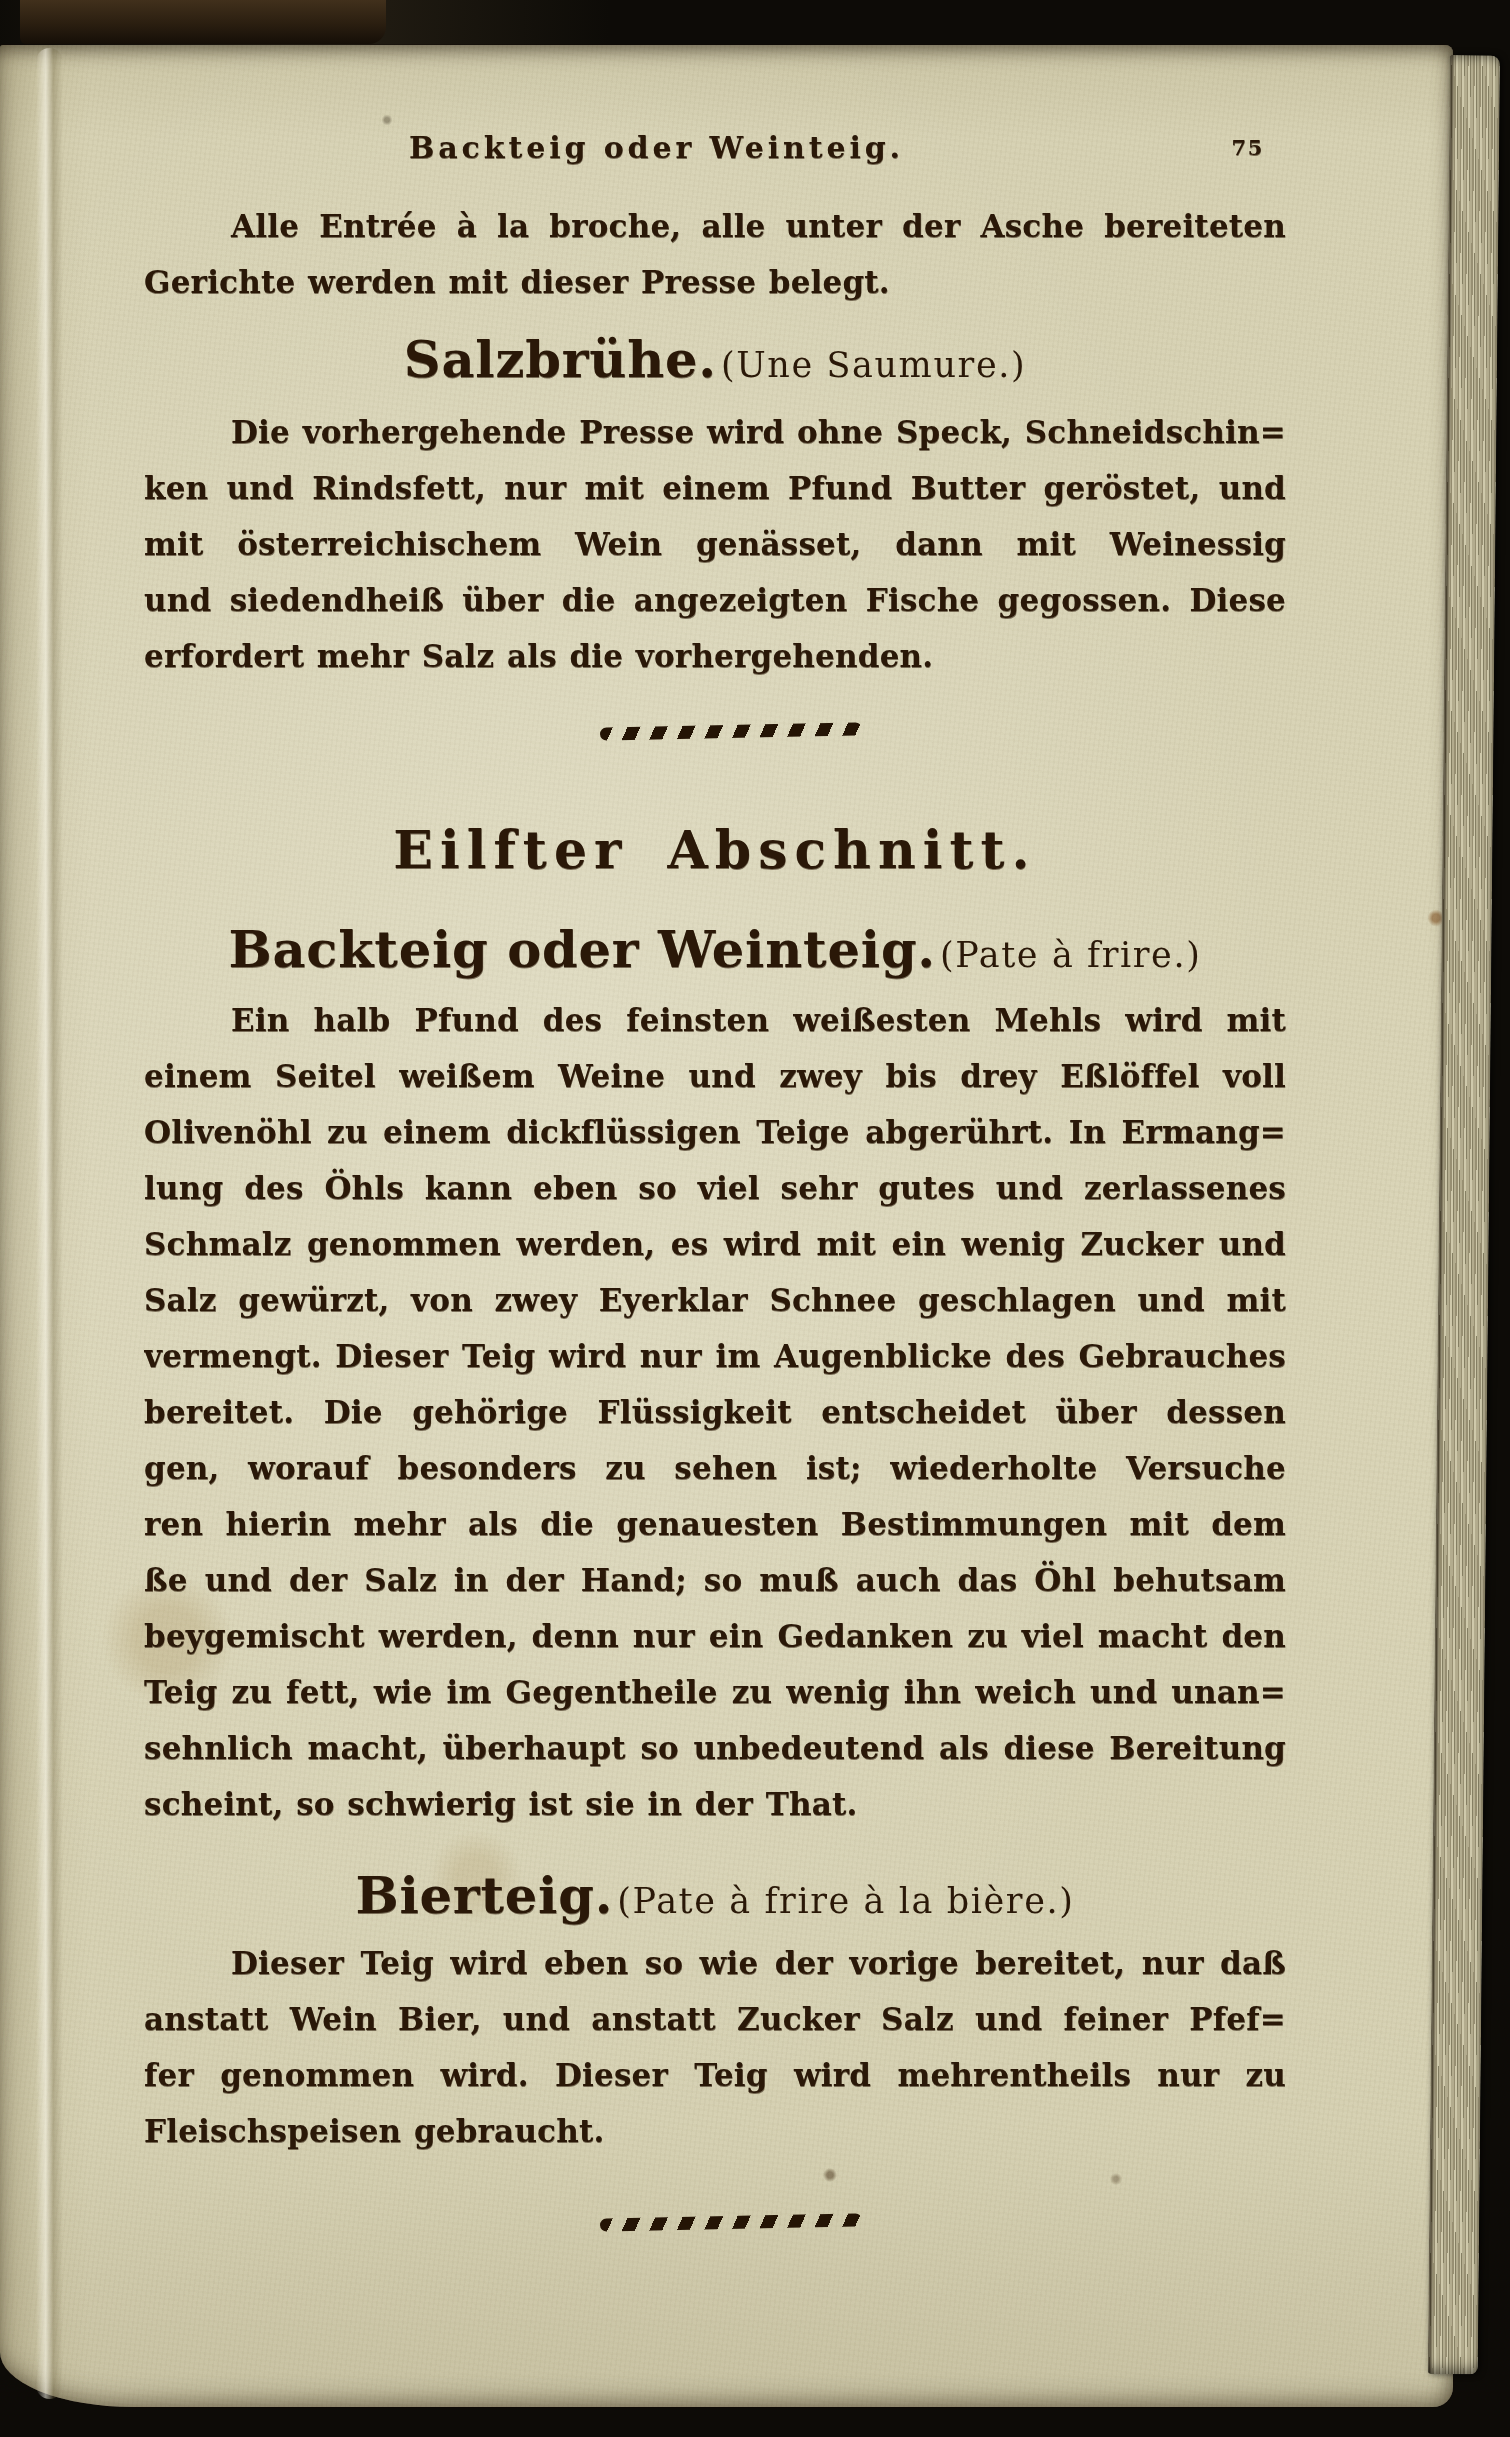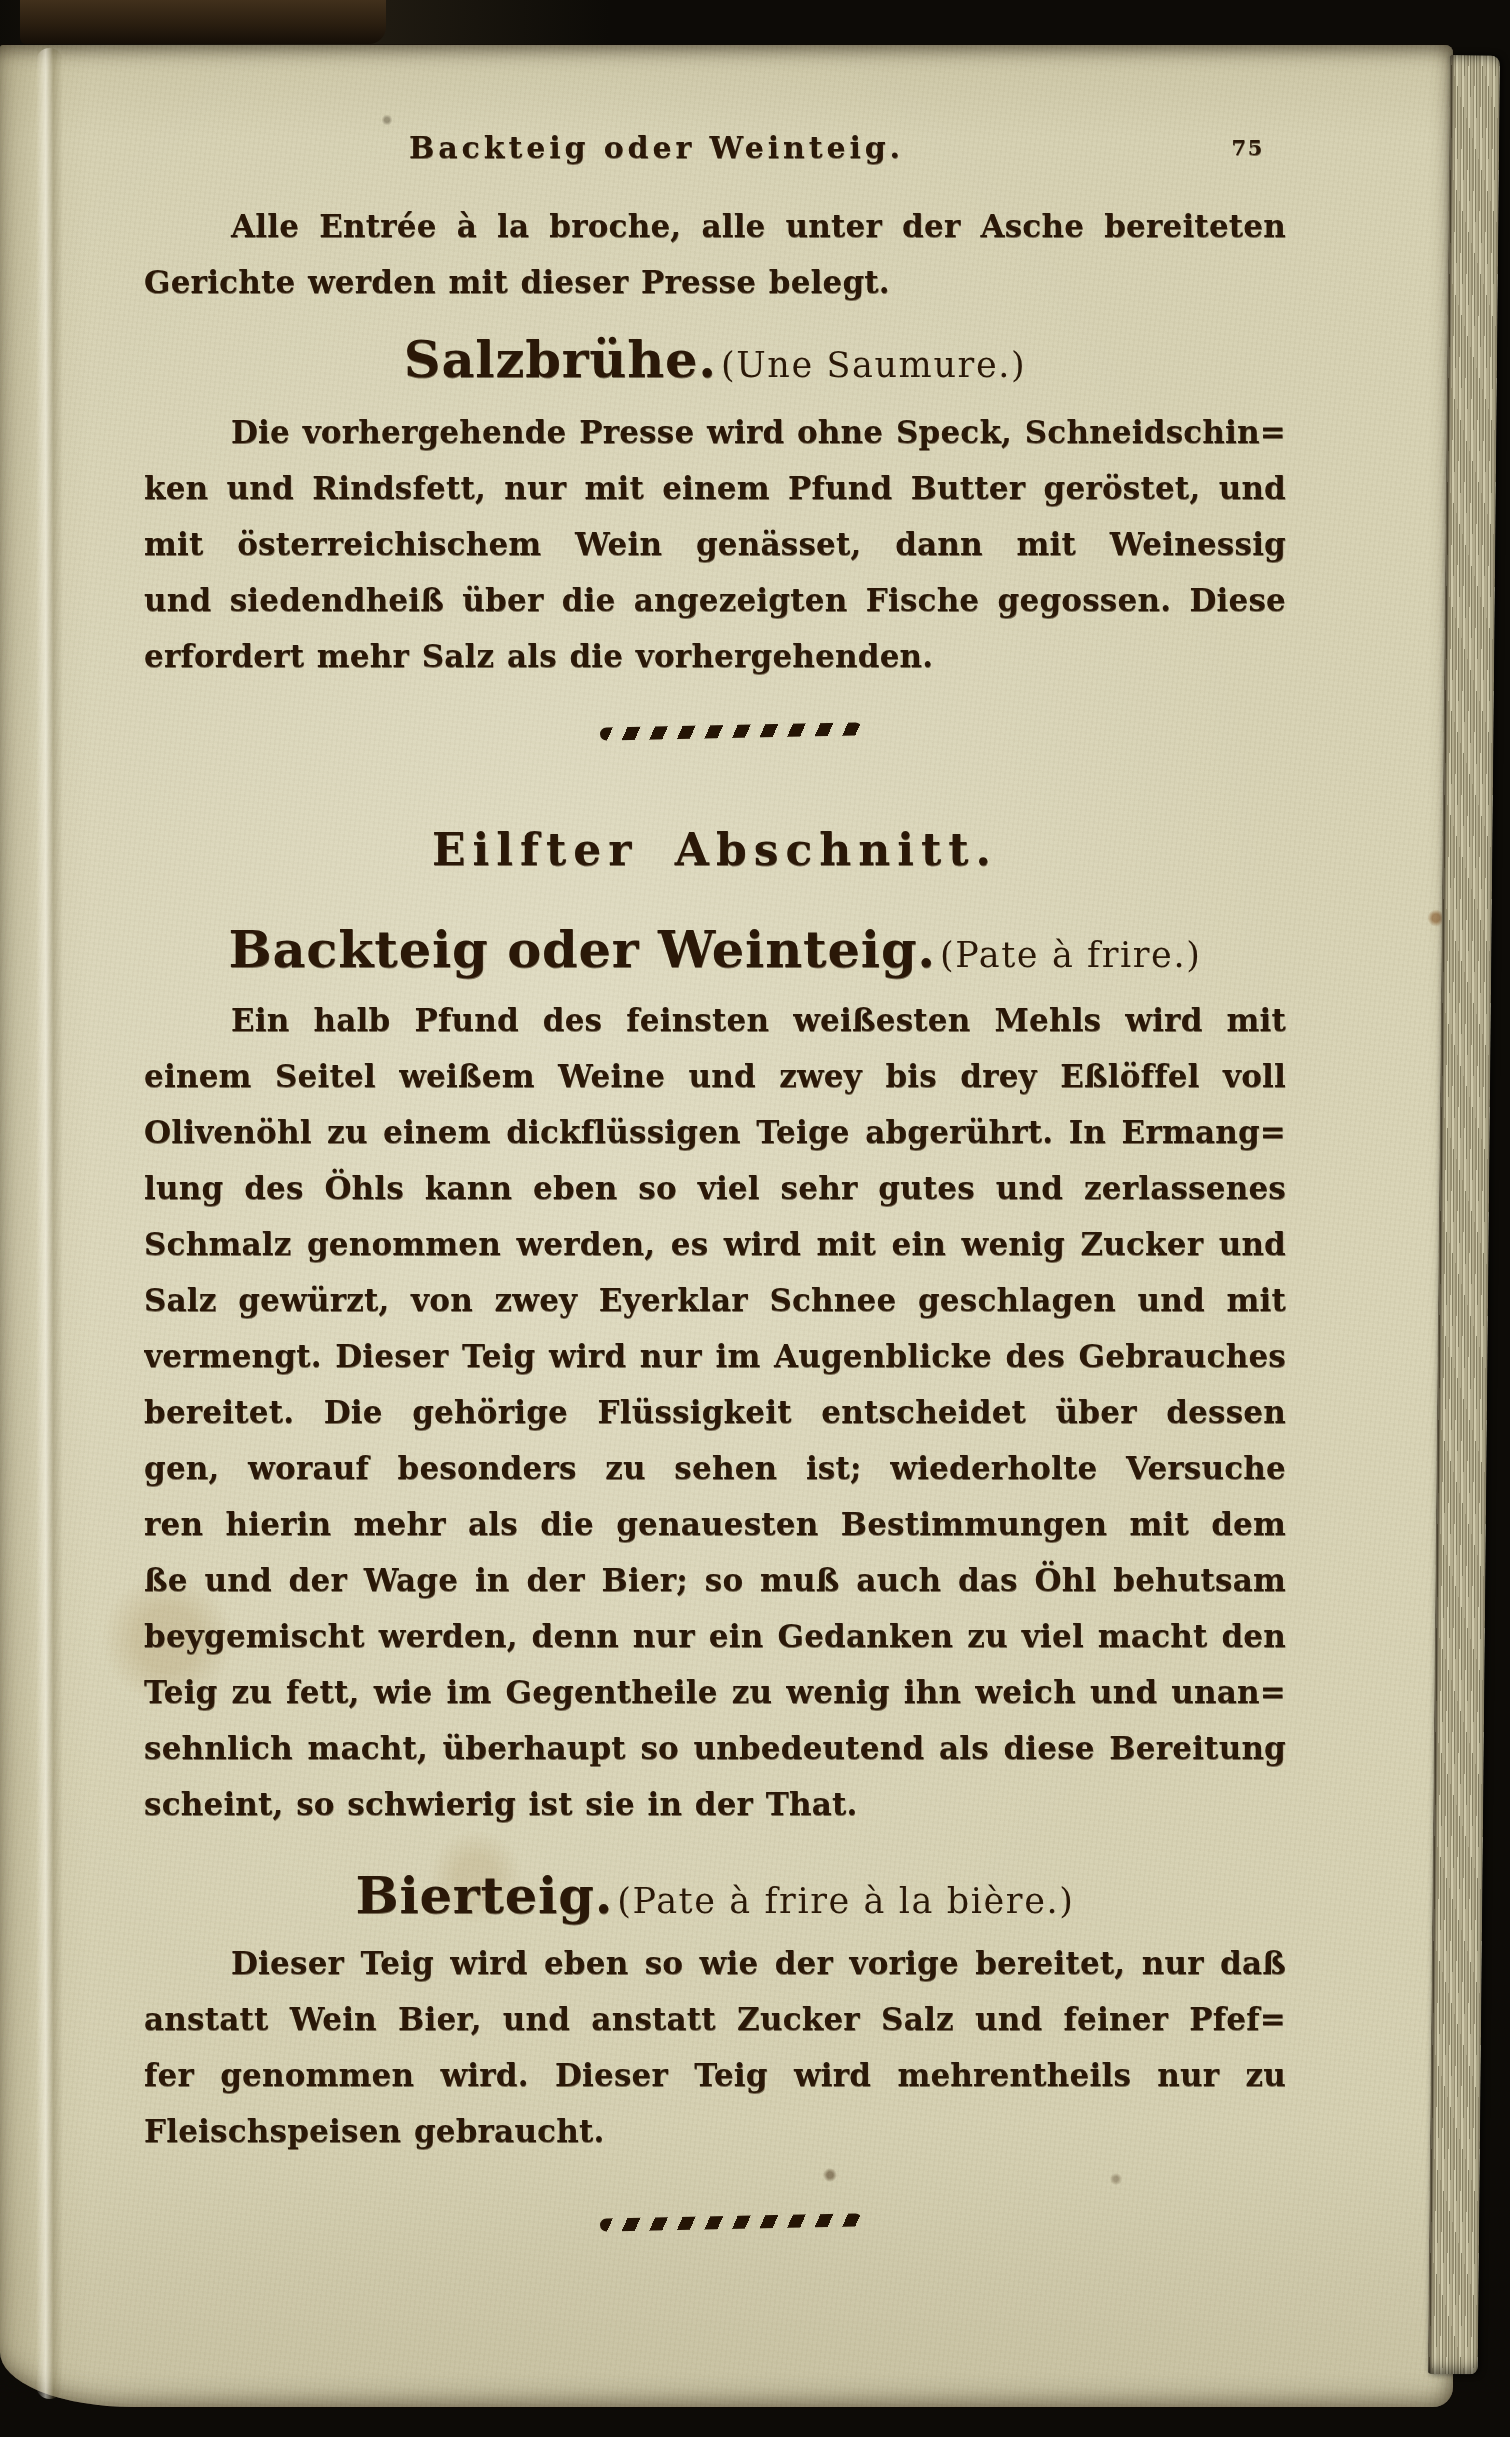--- a/index.html
+++ b/index.html
@@ -91,21 +91,21 @@
   .p-salzbruehe{top:404px;}
   .ornament{
     position:absolute;left:456px;width:262px;height:13.3px;
     background:repeating-linear-gradient(115deg,#241405 0 11.7px, rgba(0,0,0,0) 11.7px 25px);
     border-radius:7px;transform:rotate(-1.2deg);
   }
   .ornament-1{top:725px;}
   .ornament-2{top:2216px;}
   .h1{
     top:811px;height:78px;line-height:78px;text-align:center;
-    font-size:44px;letter-spacing:7px;word-spacing:14px;white-space:nowrap;
+    font-size:52px;letter-spacing:7px;word-spacing:14px;white-space:nowrap;
   }
   .h2-backteig{top:917px;}
   .p-backteig{top:992px;}
   .h2-bierteig{top:1863px;}
   .p-bierteig{top:1935px;}
 </style>
 </head>
 <body>
 
 <div class="scene">
@@ -157,21 +157,21 @@
       <div class="pline fraktur indent">Ein halb Pfund des feinsten weißesten Mehls wird mit</div>
       <div class="pline fraktur">einem Seitel weißem Weine und zwey bis drey Eßlöffel voll</div>
       <div class="pline fraktur">Olivenöhl zu einem dickflüssigen Teige abgerührt. In Ermang=</div>
       <div class="pline fraktur">lung des Öhls kann eben so viel sehr gutes und zerlassenes</div>
       <div class="pline fraktur">Schmalz genommen werden, es wird mit ein wenig Zucker und</div>
       <div class="pline fraktur">Salz gewürzt, von zwey Eyerklar Schnee geschlagen und mit</div>
       <div class="pline fraktur">vermengt. Dieser Teig wird nur im Augenblicke des Gebrauches</div>
       <div class="pline fraktur">bereitet. Die gehörige Flüssigkeit entscheidet über dessen Gelin=</div>
       <div class="pline fraktur">gen, worauf besonders zu sehen ist; wiederholte Versuche beleh=</div>
       <div class="pline fraktur">ren hierin mehr als die genauesten Bestimmungen mit dem Maa=</div>
-      <div class="pline fraktur">ße und der Wage in der Bier; so muß auch das Öhl behutsam</div>
+      <div class="pline fraktur">ße und der Salz in der Hand; so muß auch das Öhl behutsam</div>
       <div class="pline fraktur">beygemischt werden, denn nur ein Gedanken zu viel macht den</div>
       <div class="pline fraktur">Teig zu fett, wie im Gegentheile zu wenig ihn weich und unan=</div>
       <div class="pline fraktur">sehnlich macht, überhaupt so unbedeutend als diese Bereitung</div>
       <div class="pline fraktur last">scheint, so schwierig ist sie in der That.</div>
     </div>
 
     <div class="block para p-bierteig">
       <div class="pline fraktur indent">Dieser Teig wird eben so wie der vorige bereitet, nur daß</div>
       <div class="pline fraktur">anstatt Wein Bier, und anstatt Zucker Salz und feiner Pfef=</div>
       <div class="pline fraktur">fer genommen wird. Dieser Teig wird mehrentheils nur zu</div>

